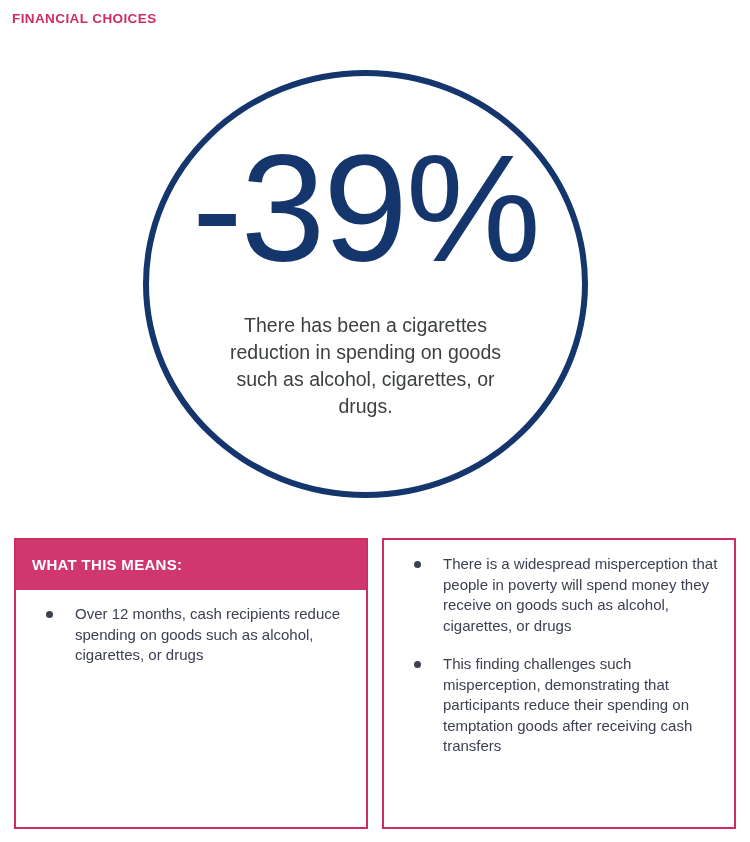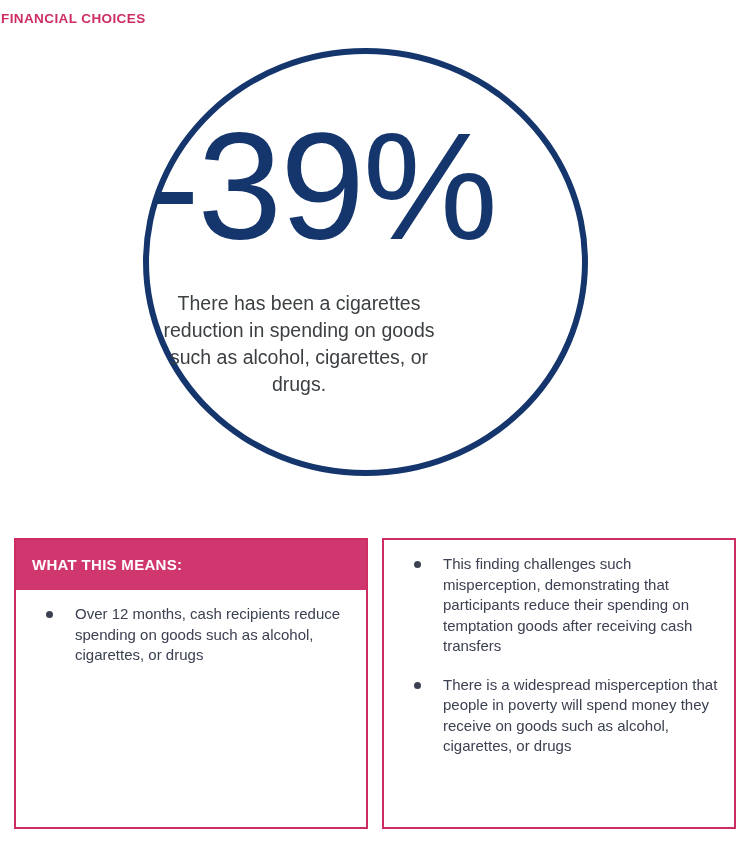--- a/index.html
+++ b/index.html
@@ -11,43 +11,43 @@
     width: 750px;
     height: 842px;
     position: relative;
     font-family: "Liberation Sans", sans-serif;
     overflow: hidden;
   }
 
   
   .eyebrow {
     position: absolute;
-    left: 1px;
+    left: 12px;
     top: 11px;
     font-size: 13.5px;
     font-weight: bold;
     letter-spacing: 0.4px;
     color: #CE2D62;
     text-transform: uppercase;
     white-space: nowrap;
   }
 
   
   .stat-circle {
     position: absolute;
     left: 143px;
-    top: 48px;
+    top: 70px;
     width: 445px;
     height: 428px;
     border: 6px solid #14366D;
     border-radius: 50%;
     box-sizing: border-box;
     display: flex;
     flex-direction: column;
-    align-items: flex-start;
+    align-items: center;
     justify-content: flex-start;
   }
   .stat-value {
     margin-top: 56px;
     font-size: 152px;
     line-height: 1;
     font-weight: normal;
     color: #14366D;
     letter-spacing: -2px;
     white-space: nowrap;
@@ -145,23 +145,23 @@
         </li>
       </ul>
     </div>
   </div>
 
   <div class="card">
     <div class="card-body">
       <ul class="bullet-list">
         <li class="bullet-item">
           <span class="bullet-dot"></span>
-          <span class="bullet-text">This finding challenges such misperception, demonstrating that participants reduce their spending on temptation goods after receiving cash transfers</span>
+          <span class="bullet-text">There is a widespread misperception that people in poverty will spend money they receive on goods such as alcohol, cigarettes, or drugs</span>
         </li>
         <li class="bullet-item">
           <span class="bullet-dot"></span>
-          <span class="bullet-text">There is a widespread misperception that people in poverty will spend money they receive on goods such as alcohol, cigarettes, or drugs</span>
+          <span class="bullet-text">This finding challenges such misperception, demonstrating that participants reduce their spending on temptation goods after receiving cash transfers</span>
         </li>
       </ul>
     </div>
   </div>
 
 </div>
 
 </body></html>

